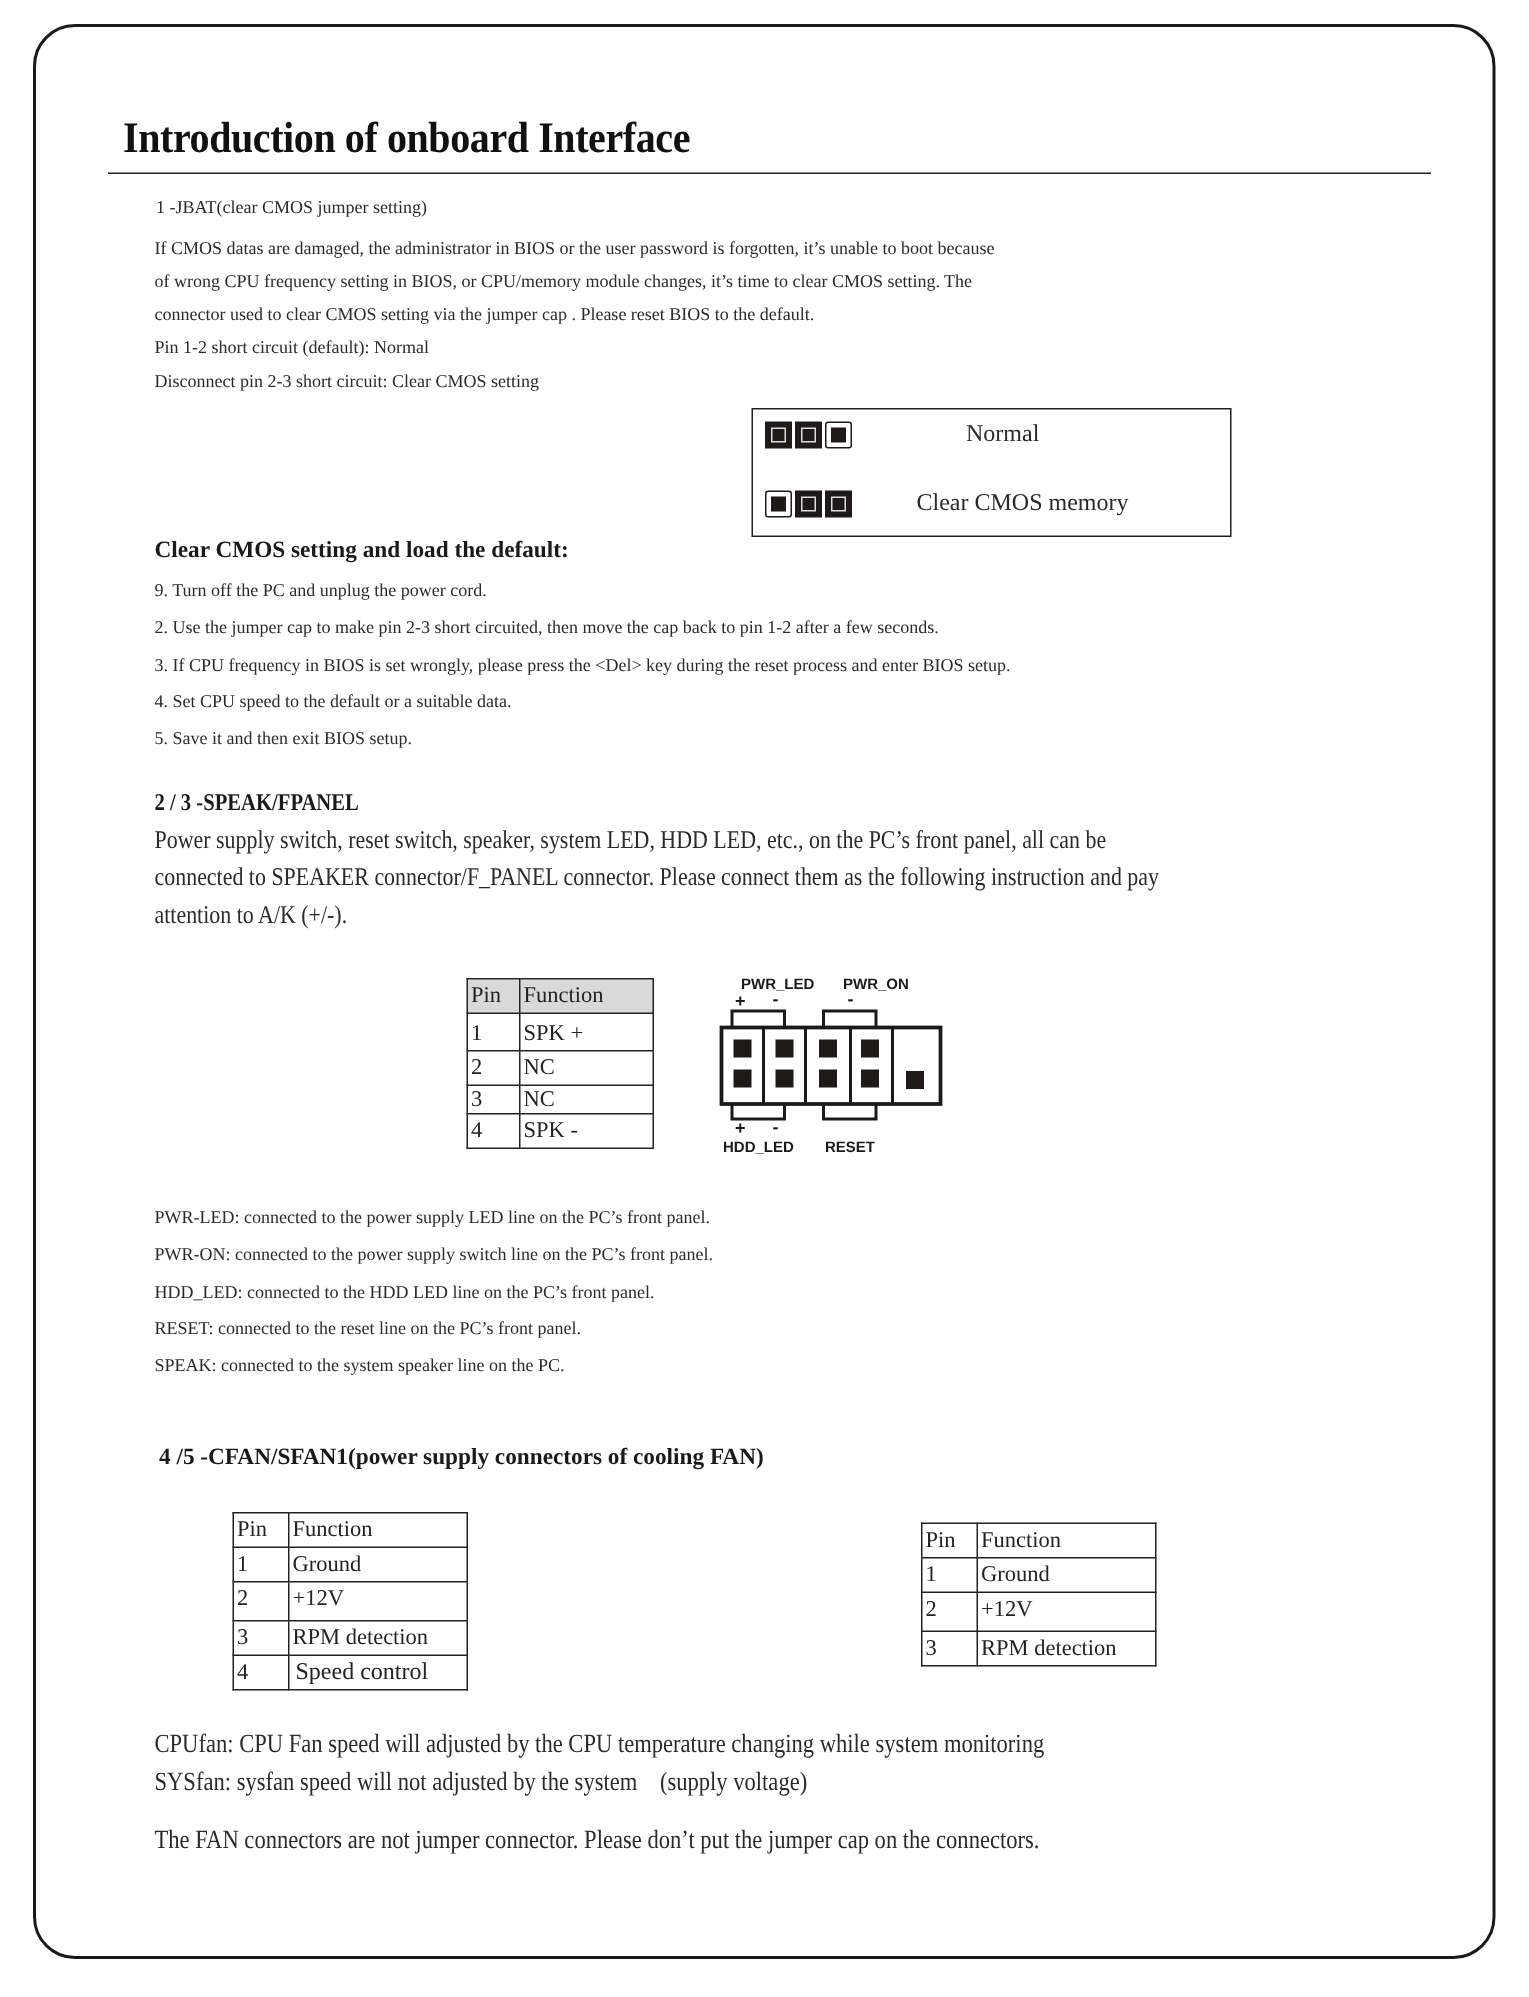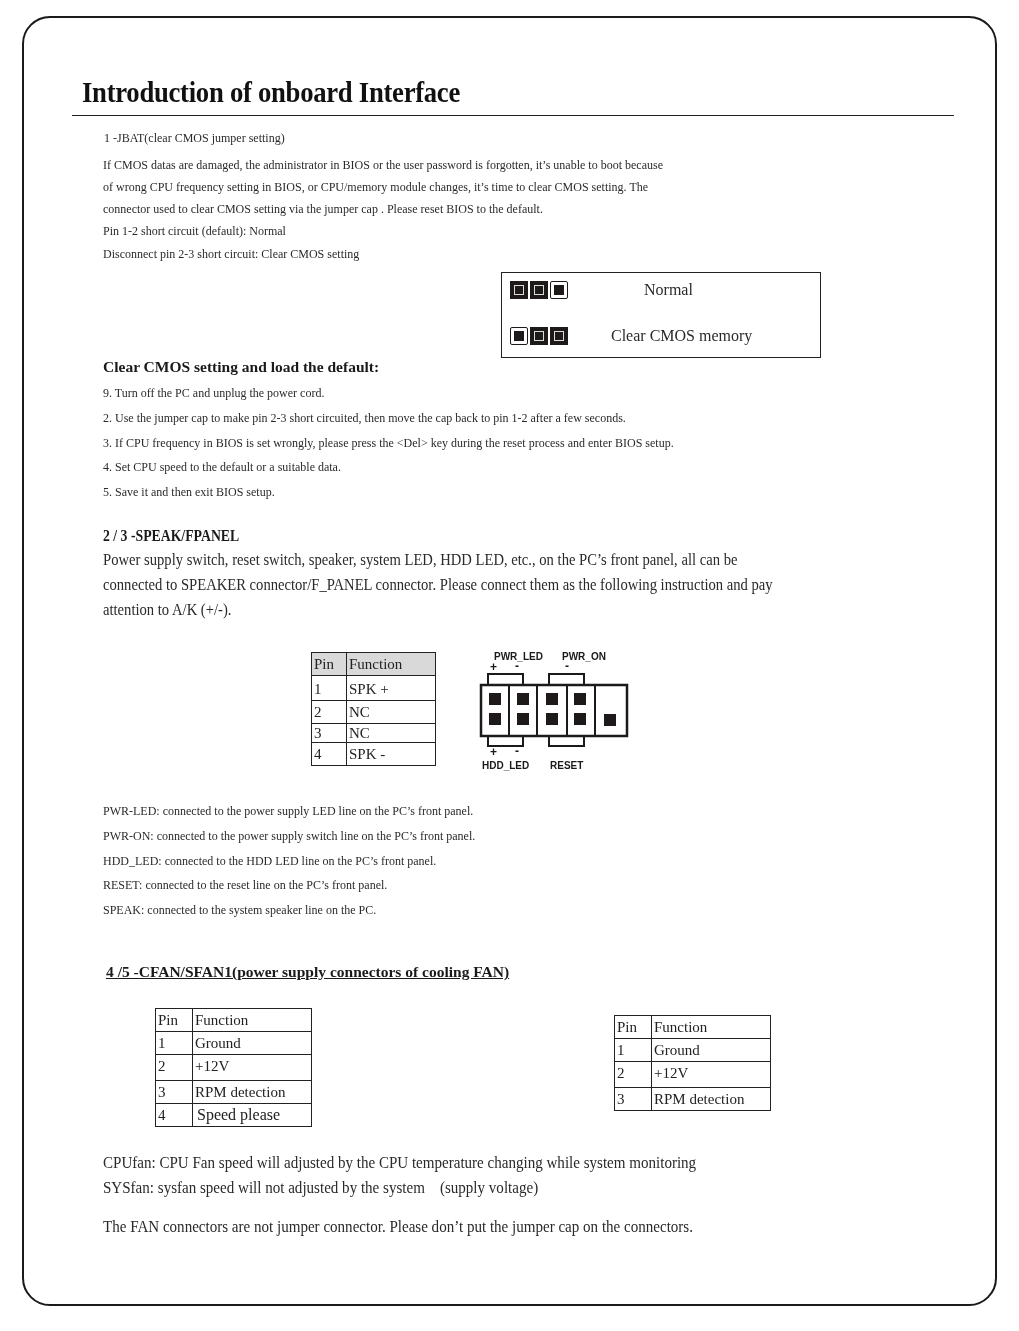--- a/index.html
+++ b/index.html
@@ -151,21 +151,21 @@
   <div class="lbl" style="left:4px; top:112px;">HDD_LED</div>
   <div class="lbl" style="left:72px; top:112px;">RESET</div>
 </div>
 
 <div class="t" style="left:103px; top:800px;">PWR-LED: connected to the power supply LED line on the PC’s front panel.</div>
 <div class="t" style="left:103px; top:825px;">PWR-ON: connected to the power supply switch line on the PC’s front panel.</div>
 <div class="t" style="left:103px; top:850px;">HDD_LED: connected to the HDD LED line on the PC’s front panel.</div>
 <div class="t" style="left:103px; top:874px;">RESET: connected to the reset line on the PC’s front panel.</div>
 <div class="t" style="left:103px; top:899px;">SPEAK: connected to the system speaker line on the PC.</div>
 
-<div class="t bold" style="left:106px; top:961px; font-size:15.5px;text-decoration:underline;">4 /5 -CFAN/SFAN1(power supply connectors of cooling FAN)</div>
+<div class="t bold" style="left:106px; top:961px; font-size:15.5px;">4 /5 -CFAN/SFAN1(power supply connectors of cooling FAN)</div>
 
 <table class="pt" style="left:155px; top:1008px;">
   <tbody>
       <tr>
     <td style="width:32px;">Pin</td>
     <td style="width:114px;">Function</td>
   </tr>
   <tr>
     <td>1</td>
     <td>Ground</td>
@@ -173,21 +173,21 @@
   <tr style="height:26px;">
     <td style="vertical-align:top;">2</td>
     <td style="vertical-align:top;">+12V</td>
   </tr>
   <tr>
     <td>3</td>
     <td>RPM detection</td>
   </tr>
   <tr>
     <td>4</td>
-    <td style="padding-left:4px; font-size:16px;">Speed please</td>
+    <td style="padding-left:4px; font-size:16px;">Speed control</td>
   </tr>
 </tbody>
   </table>
 
 <table class="pt" style="left:614px; top:1015px;">
   <tbody>
       <tr>
     <td style="width:32px;">Pin</td>
     <td style="width:114px;">Function</td>
   </tr>

